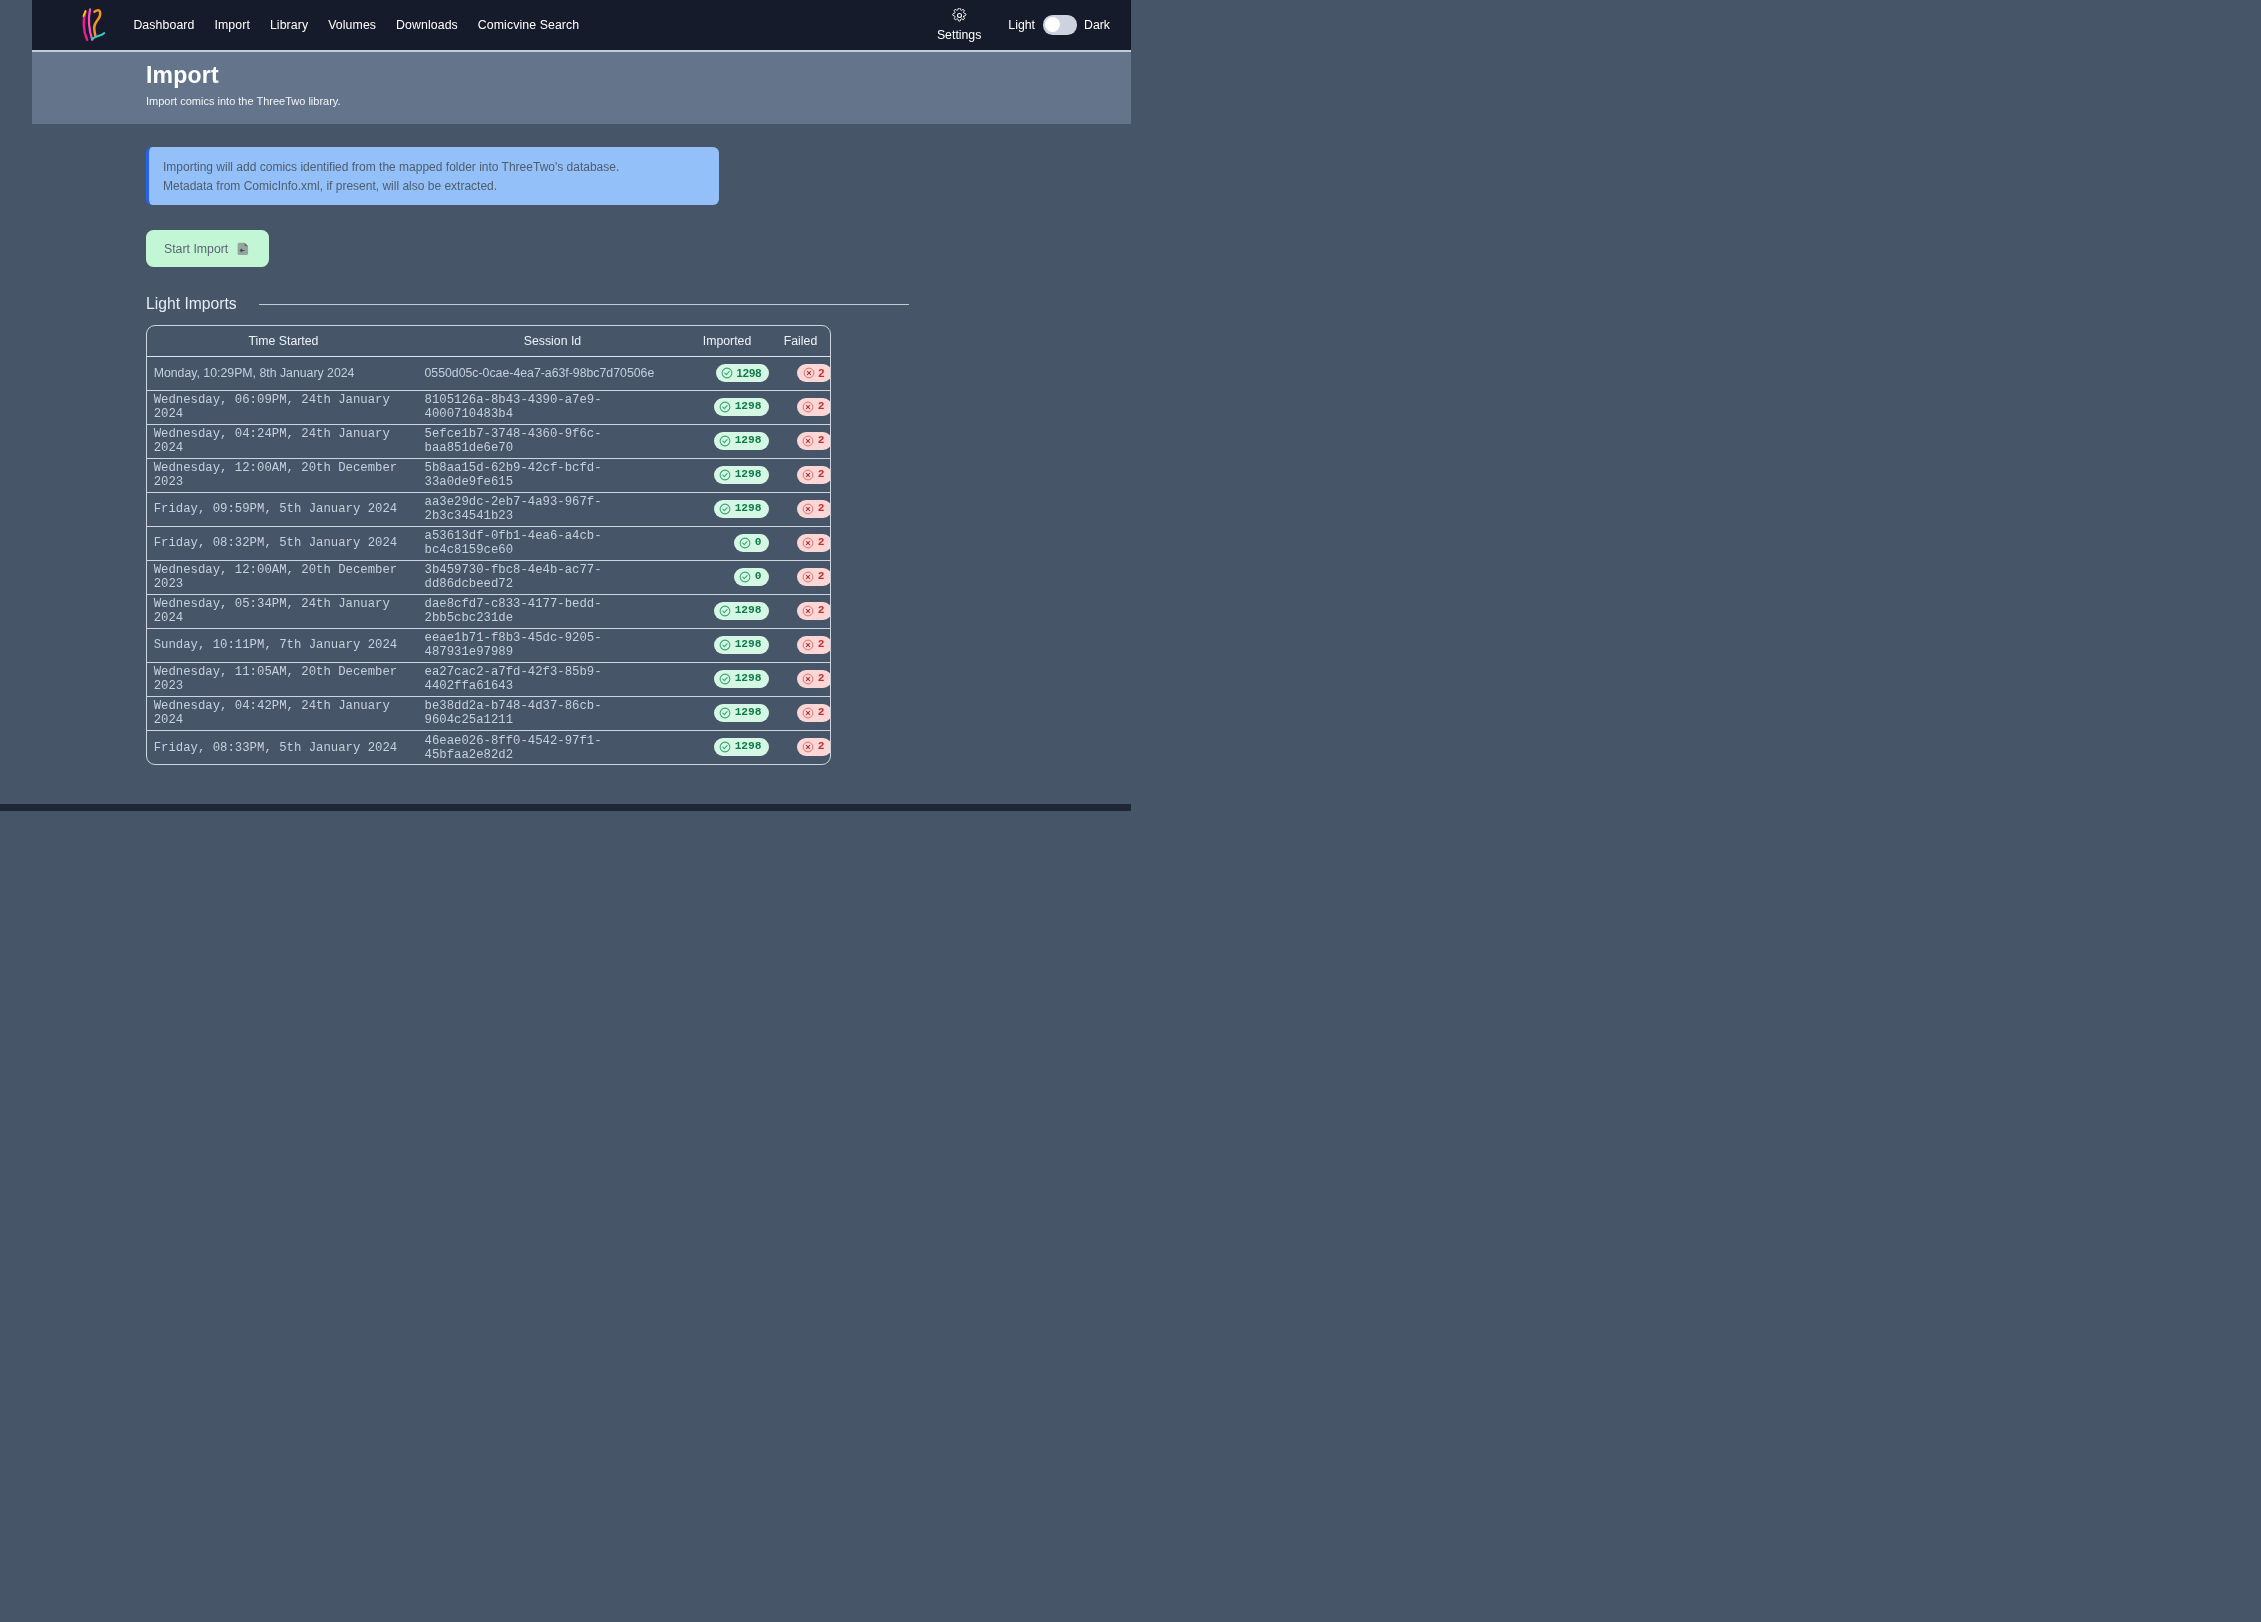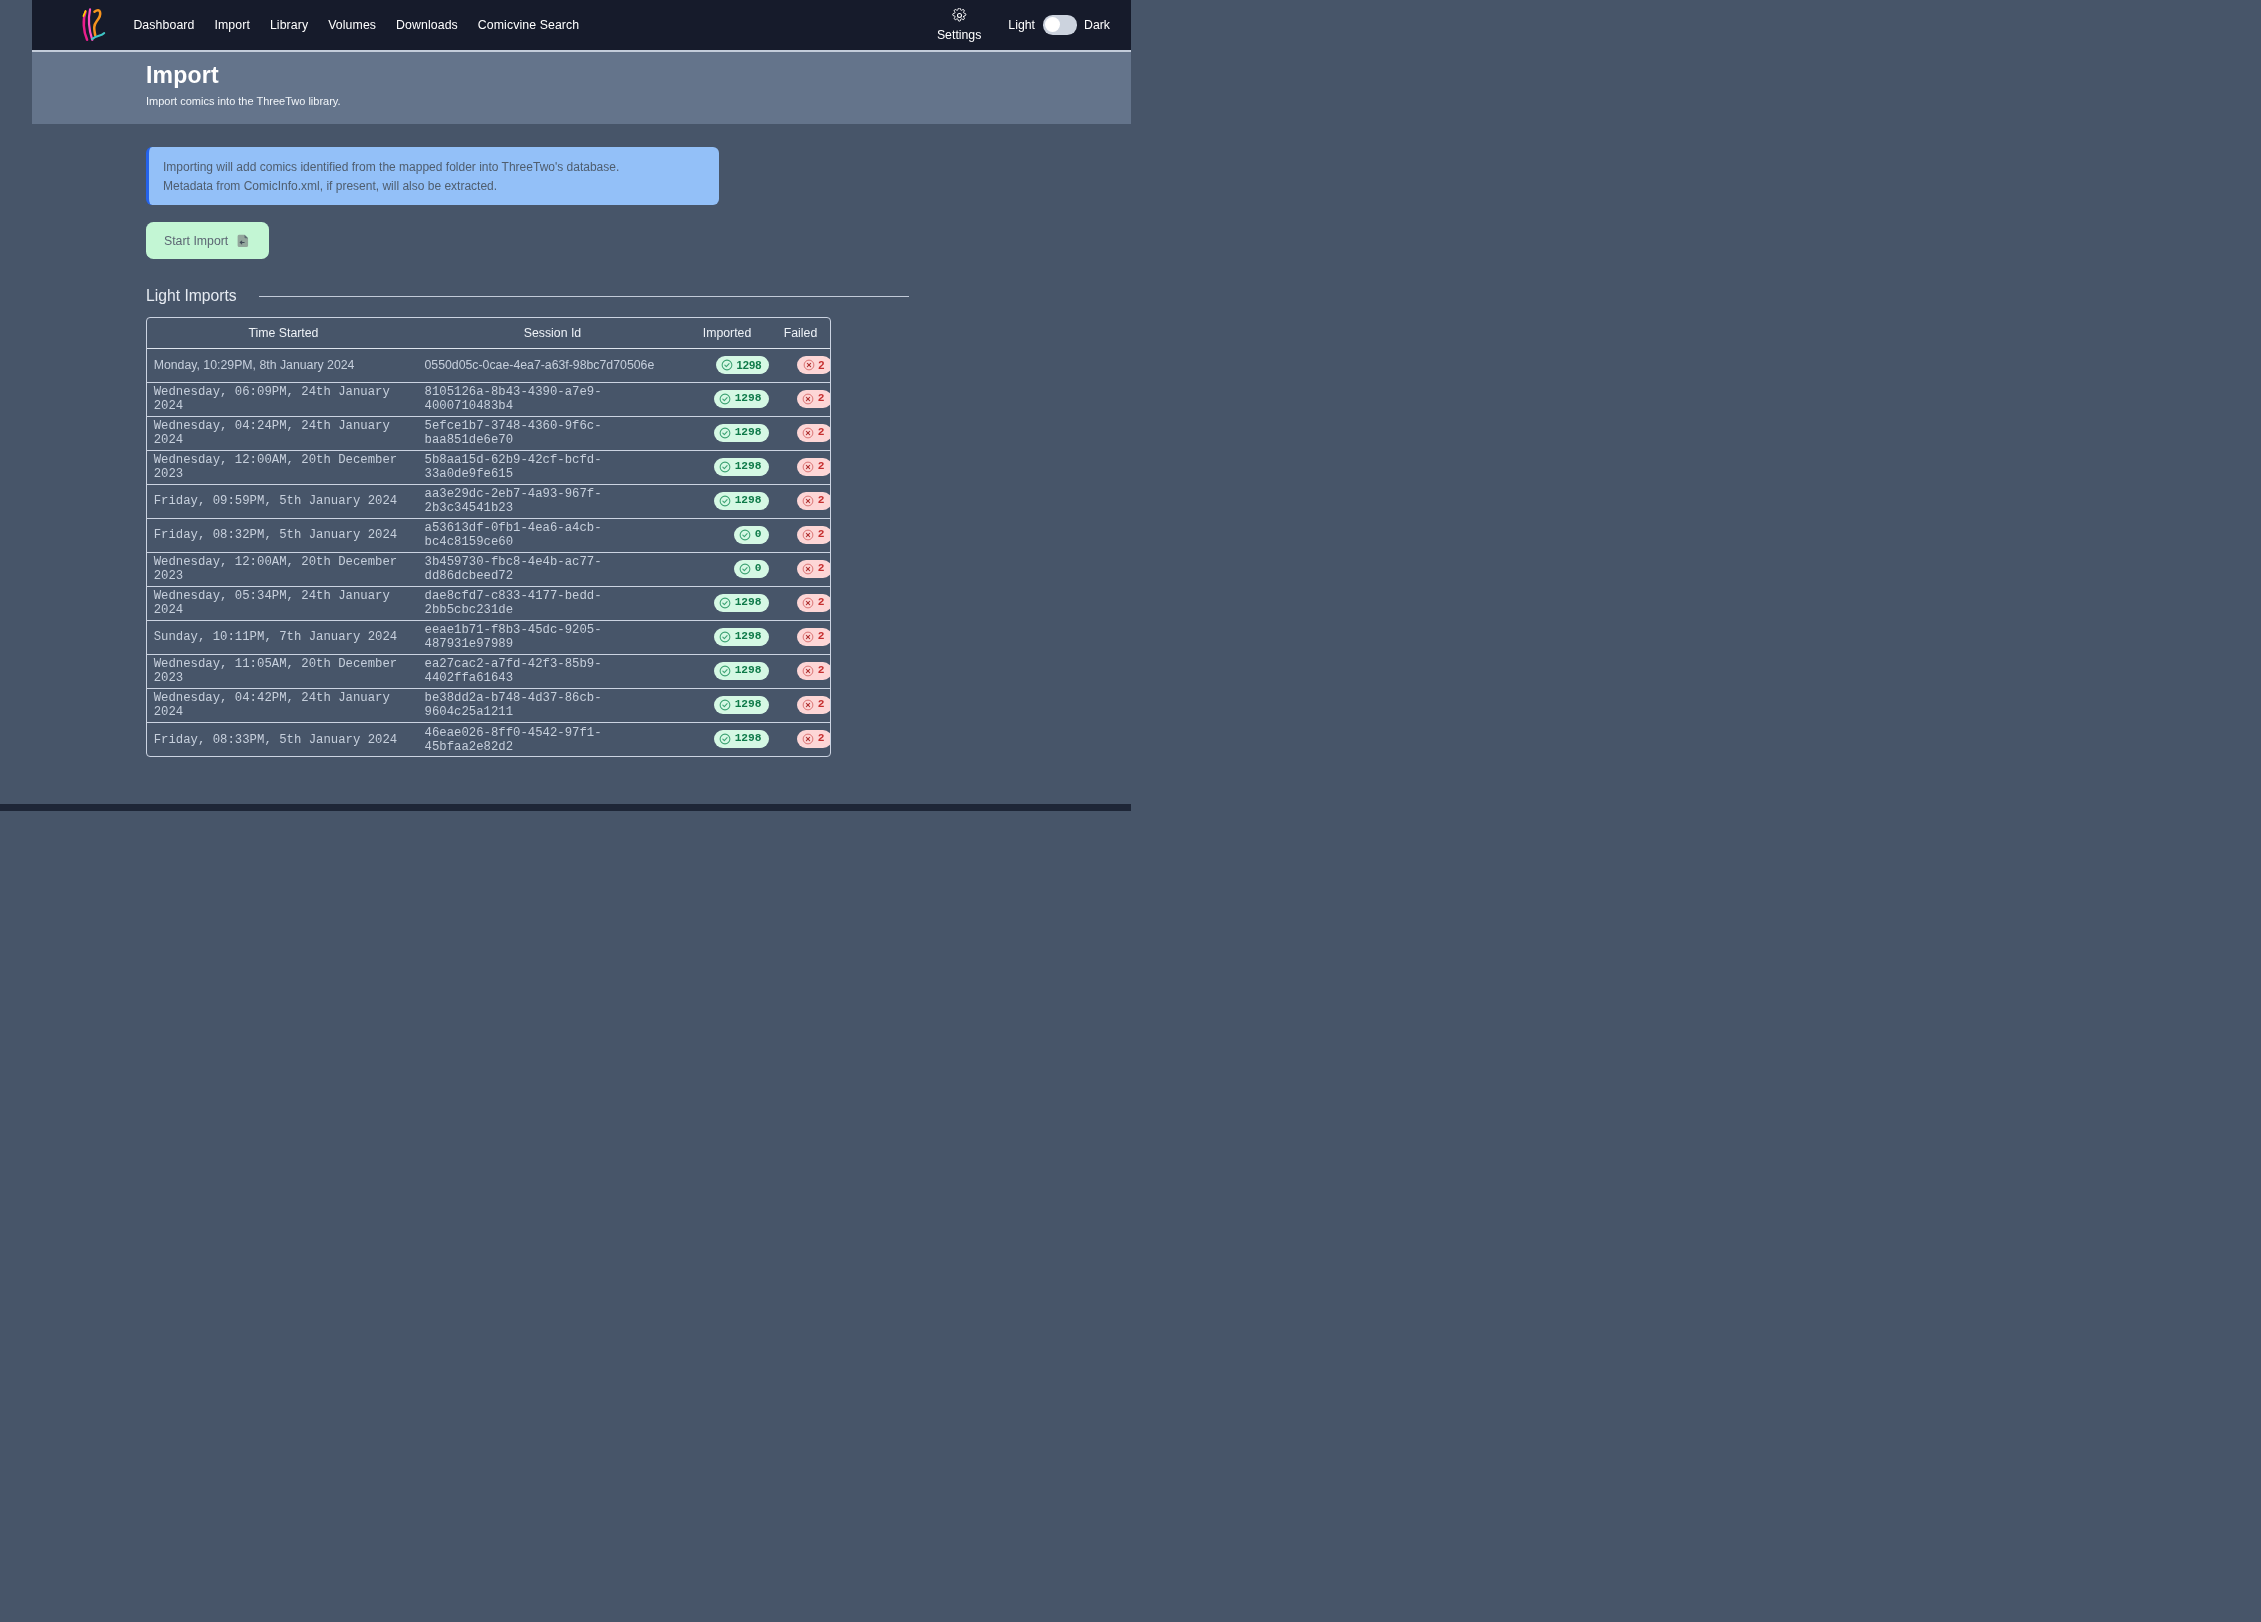--- a/index.html
+++ b/index.html
@@ -49,40 +49,40 @@
   .content { padding: 23px 0 0 114px; }
 
   .note {
     width: 573px; background: #93c0f8;
     border-left: 3.7px solid #2563eb; border-radius: 6px;
     padding: 11.2px 18px 9.7px 14px;
     color: #4f5d6e; font-size: 12px; line-height: 18.7px;
   }
 
   .btn-start {
-    margin-top: 17px;
+    margin-top: 25px;
     display: inline-flex; align-items: center; gap: 6.7px;
     background: #c3f6d4; border: none; border-radius: 7.5px;
     height: 37px; padding: 0 18px;
     color: #5c6673; font-size: 12.3px; cursor: pointer;
     font-family: "Liberation Sans", sans-serif;
   }
   .file-icon { width: 15.7px; height: 15.7px; }
 
   .past-heading-row {
     margin-top: 28px; width: 763px;
     display: flex; align-items: center;
   }
   .past-heading-row h2 { font-size: 15.7px; font-weight: 500; color: #e6ebf2; white-space: nowrap; }
   .past-heading-row .rule { flex: 1; height: 0.7px; background: #c2cad8; margin-left: 22.4px; }
 
   
   .table-wrap {
     margin-top: 12px; width: 685px;
-    border: 1.1px solid #ccd4e2; border-radius: 4px;
+    border: 1.1px solid #ccd4e2; border-radius: 9px;
     overflow: hidden;
   }
   table { width: 100%; border-collapse: collapse; table-layout: fixed; }
   thead th {
     height: 30px; font-size: 12.3px; font-weight: 500; color: #eef2f7;
     text-align: center; border-bottom: 1.5px solid #dfe5ee;
   }
   tbody tr + tr td { border-top: 0.7px solid #ccd4e2; font-family: Liberation Mono, monospace; }
   tbody td { height: 34px; font-size: 12.3px; color: #c6cfdc; vertical-align: middle; }
   td.c-time { padding-left: 6.7px; text-align: left; }

